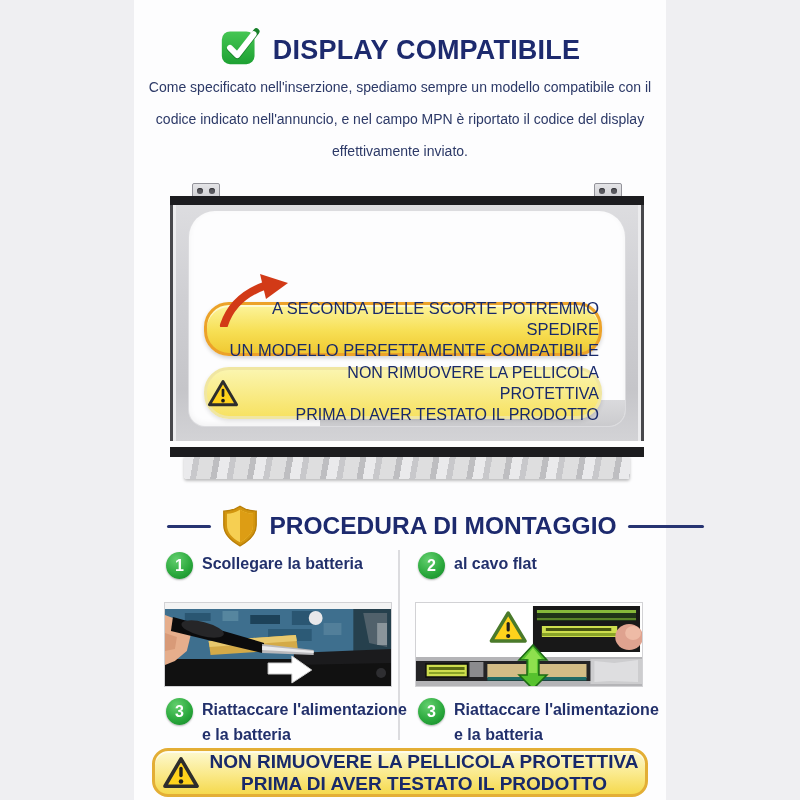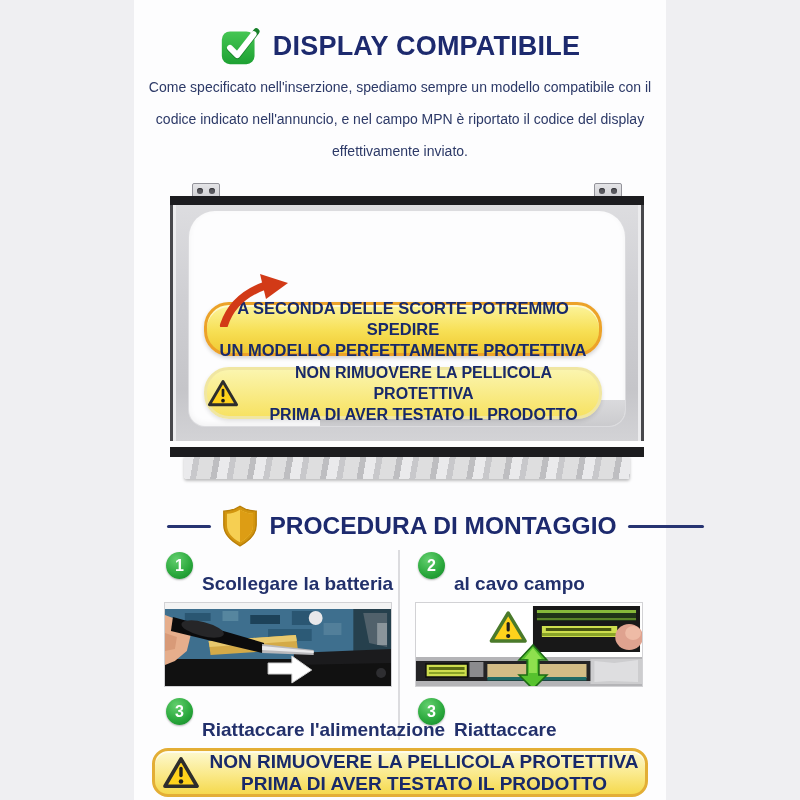--- a/index.html
+++ b/index.html
@@ -9,21 +9,21 @@
     font-family:"Liberation Sans", sans-serif;
     -webkit-font-smoothing:antialiased;
   }
   .page{position:relative;width:800px;height:800px;}
   .content{
     position:absolute;left:134px;top:0;width:532px;height:800px;
     background:#fdfdfe;
   }
 
   
-  .header{position:absolute;top:26px;left:0;width:532px;display:flex;align-items:center;justify-content:center;gap:13px;}
+  .header{position:absolute;top:26px;left:0;width:532px;display:flex;align-items:flex-end;justify-content:center;gap:13px;}
   .header h1{margin:0;font-size:27px;font-weight:bold;color:#1d2a6e;letter-spacing:.2px;}
   .check-icon{width:40px;height:40px;flex:0 0 auto;}
 
   
   .intro{
     position:absolute;top:71px;left:6px;width:520px;margin:0;
     text-align:center;font-size:14px;line-height:32px;color:#2c3967;
   }
 
   
@@ -53,23 +53,23 @@
     background:repeating-linear-gradient(100deg,#eaeaec 0 10px,#c8c8cb 10px 16px,#dededf 16px 30px,#bebec1 30px 36px);
     box-shadow:0 2px 3px rgba(0,0,0,.25), inset 0 1px 0 #f4f4f5;
   }
 
   
   .red-arrow{position:absolute;left:48px;top:90px;width:72px;height:54px;z-index:6;}
 
   
   .banner{
     position:absolute;left:34px;width:398px;box-sizing:border-box;z-index:5;
-    border-radius:25px;text-align:center;
+    border-radius:25px;text-align:right;
     display:flex;align-items:center;justify-content:center;
-    color:#18296a;font-weight:bold;font-size:16.5px;line-height:21px;
+    color:#18296a;font-weight:normal;font-size:16.5px;line-height:21px;
   }
   .banner .lines span{display:block;}
   .banner-stock{
     top:119px;height:54px;
     background:linear-gradient(#fcf49c,#f7df54 55%,#f0c932);
     border:3px solid #eca229;
     box-shadow:0 2px 4px rgba(0,0,0,.18), inset 0 2px 0 rgba(255,255,255,.55);
   }
   .banner-film{
     top:184px;height:52px;gap:9px;
@@ -93,21 +93,21 @@
   
   .col-divider{position:absolute;left:264px;top:550px;width:2px;height:190px;background:#dcdcdf;}
   .step{position:absolute;display:flex;gap:9px;align-items:flex-start;}
   .stepnum{
     flex:0 0 auto;width:27px;height:27px;border-radius:50%;margin-top:1px;
     background:radial-gradient(circle at 38% 28%,#63cf6e,#2aa83c 58%,#128427);
     color:#fff;font-weight:bold;font-size:16px;
     display:flex;align-items:center;justify-content:center;
     box-shadow:0 1px 2px rgba(0,0,0,.3);
   }
-  .steptext{color:#22306b;font-weight:bold;font-size:19px;line-height:25px;margin-top:20px;}
+  .steptext{color:#22306b;font-weight:bold;font-size:16px;line-height:25px;}
   .steptext span{display:block;}
   .step-img{position:absolute;width:228px;height:85px;border:1px solid #d2d2d5;box-sizing:border-box;background:#fff;}
   .step-img svg{display:block;width:100%;height:100%;}
 
   
   .footer-banner{
     position:absolute;left:18px;top:748px;width:496px;height:49px;box-sizing:border-box;
     border-radius:16px;border:3px solid #e3ae35;
     background:linear-gradient(#fdf9d0,#fae989 55%,#f5d94e);
     box-shadow:inset 0 2px 0 rgba(255,255,255,.6);
@@ -157,21 +157,21 @@
       <div class="panel-foil"></div>
 
       <svg class="red-arrow" viewBox="0 0 72 54">
         <path d="M6 52 C 12 34, 24 21, 46 13" fill="none" stroke="#d23a17" stroke-width="8" stroke-linecap="round"></path>
         <polygon points="42,1 70,10 48,26" fill="#d23a17"></polygon>
       </svg>
 
       <div class="banner banner-stock">
         <div class="lines">
           <span>A SECONDA DELLE SCORTE POTREMMO SPEDIRE</span>
-          <span>UN MODELLO PERFETTAMENTE PROTETTIVA</span>
+          <span>UN MODELLO PERFETTAMENTE COMPATIBILE</span>
         </div>
       </div>
 
       <div class="banner banner-film">
         <svg class="warn-icon" width="32" height="29" viewBox="0 0 40 36">
           <path d="M20 3 L37 32 L3 32 Z" fill="#ffd21c" stroke="#2d2d2d" stroke-width="3.6" stroke-linejoin="round"></path>
           <rect x="18.3" y="12" width="3.4" height="10.5" rx="1.7" fill="#1e1e1e"></rect>
           <circle cx="20" cy="27" r="2.3" fill="#1e1e1e"></circle>
         </svg>
         <div class="lines">
@@ -197,21 +197,21 @@
     <div class="step" style="left:32px;top:551px;">
       <span class="stepnum">1</span>
       <span class="steptext">
         <span>Scollegare la batteria</span>
       </span>
     </div>
 
     <div class="step" style="left:284px;top:551px;">
       <span class="stepnum">2</span>
       <span class="steptext">
-        <span>al cavo campo</span>
+        <span>al cavo flat</span>
       </span>
     </div>
 
     <div class="step-img" style="left:30px;top:602px;">
       <svg viewBox="0 0 228 83" preserveAspectRatio="none">
         <rect x="0" y="0" width="228" height="6" fill="#f4f4f4"></rect>
         <rect x="0" y="6" width="228" height="50" fill="#3e6f8e"></rect>
         <rect x="20" y="10" width="26" height="8" fill="#2a5672"></rect>
         <rect x="58" y="8" width="16" height="10" fill="#56869f"></rect>
         <rect x="86" y="12" width="30" height="9" fill="#1d4259"></rect>

